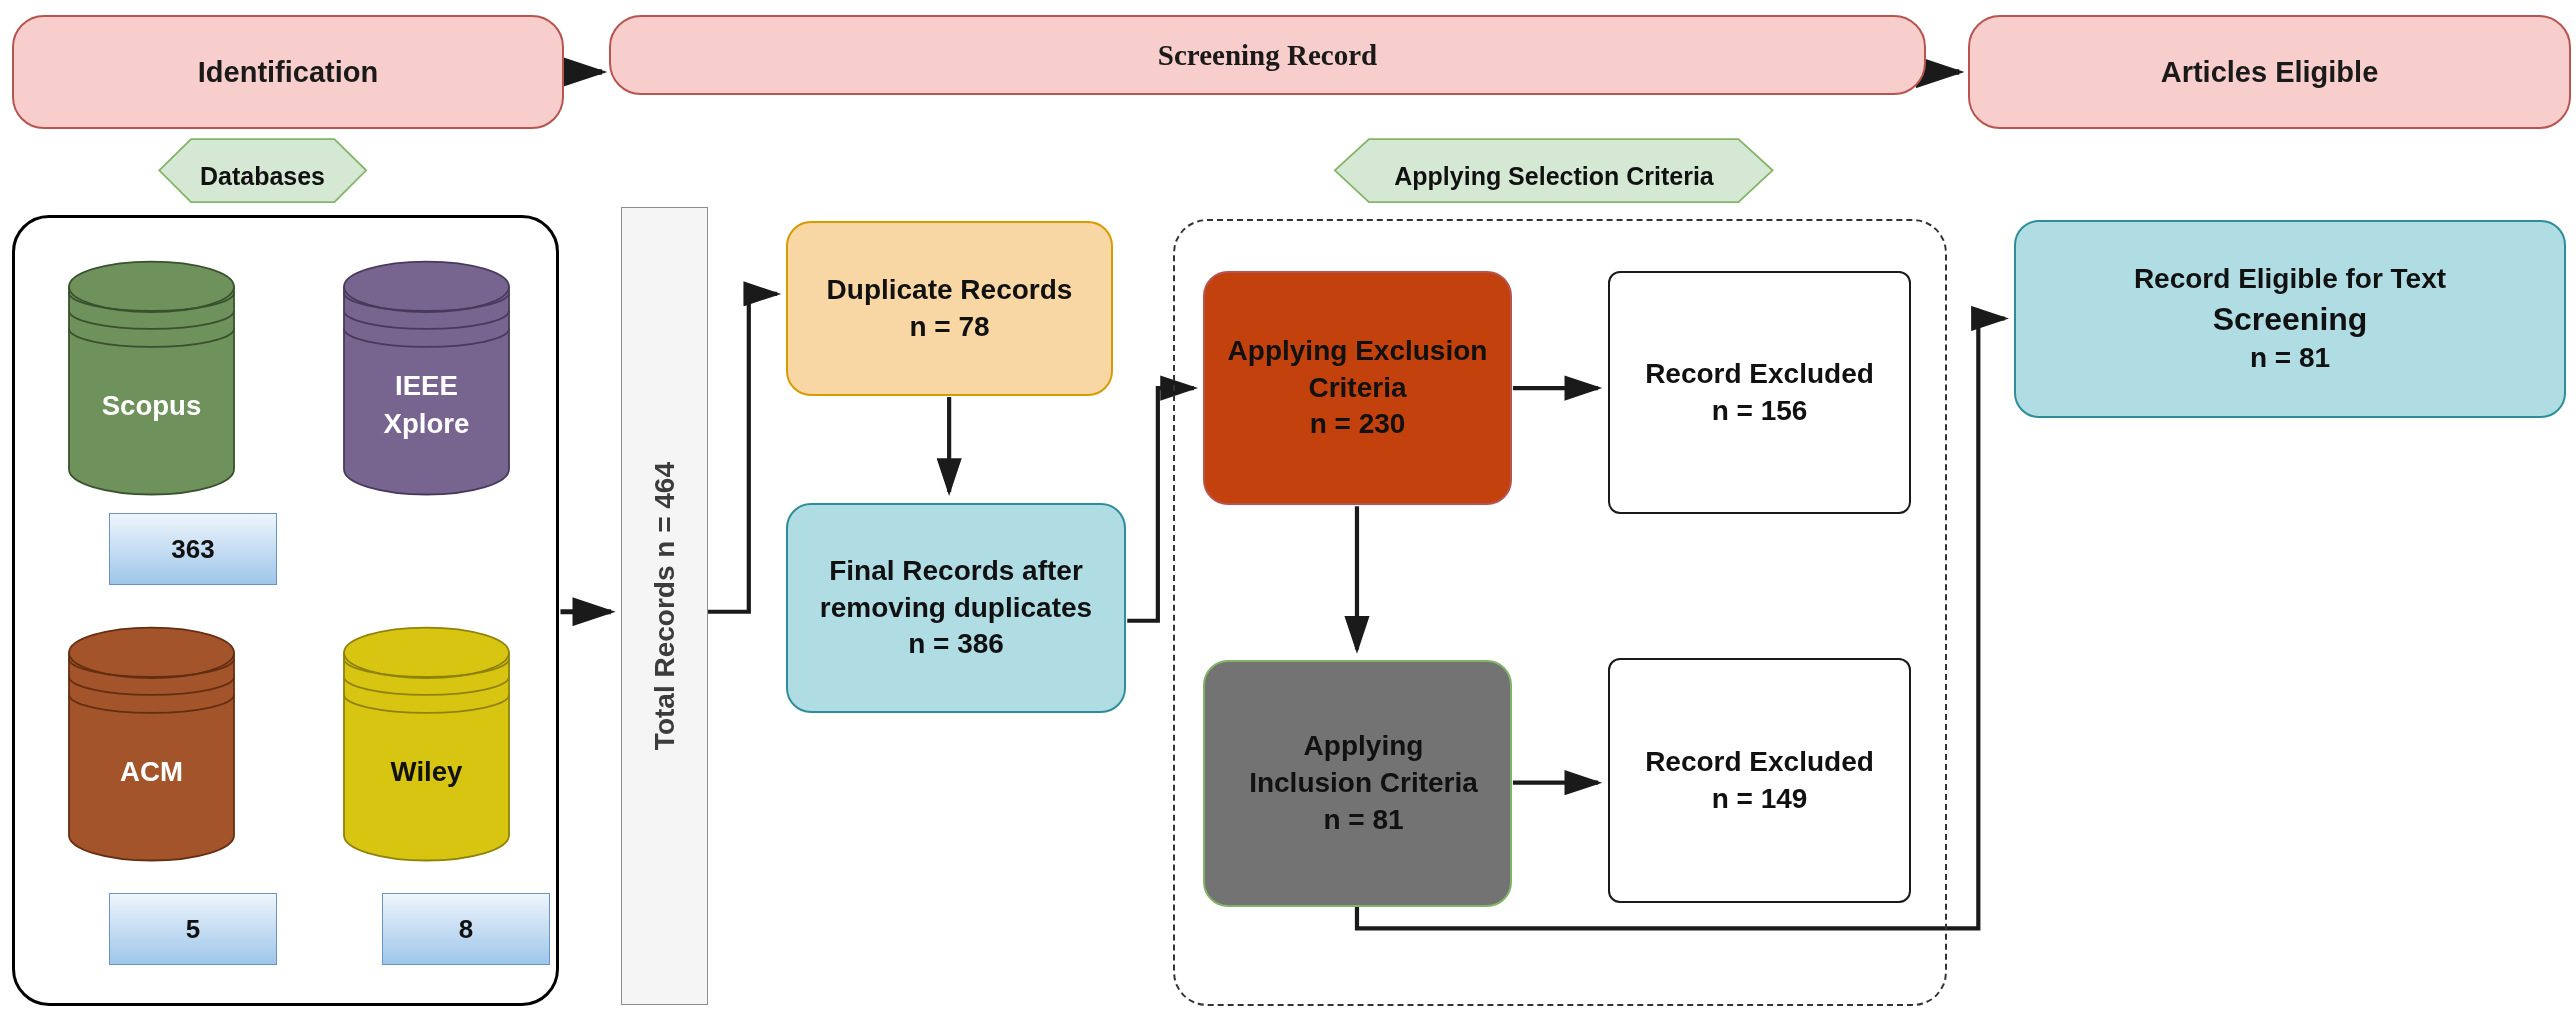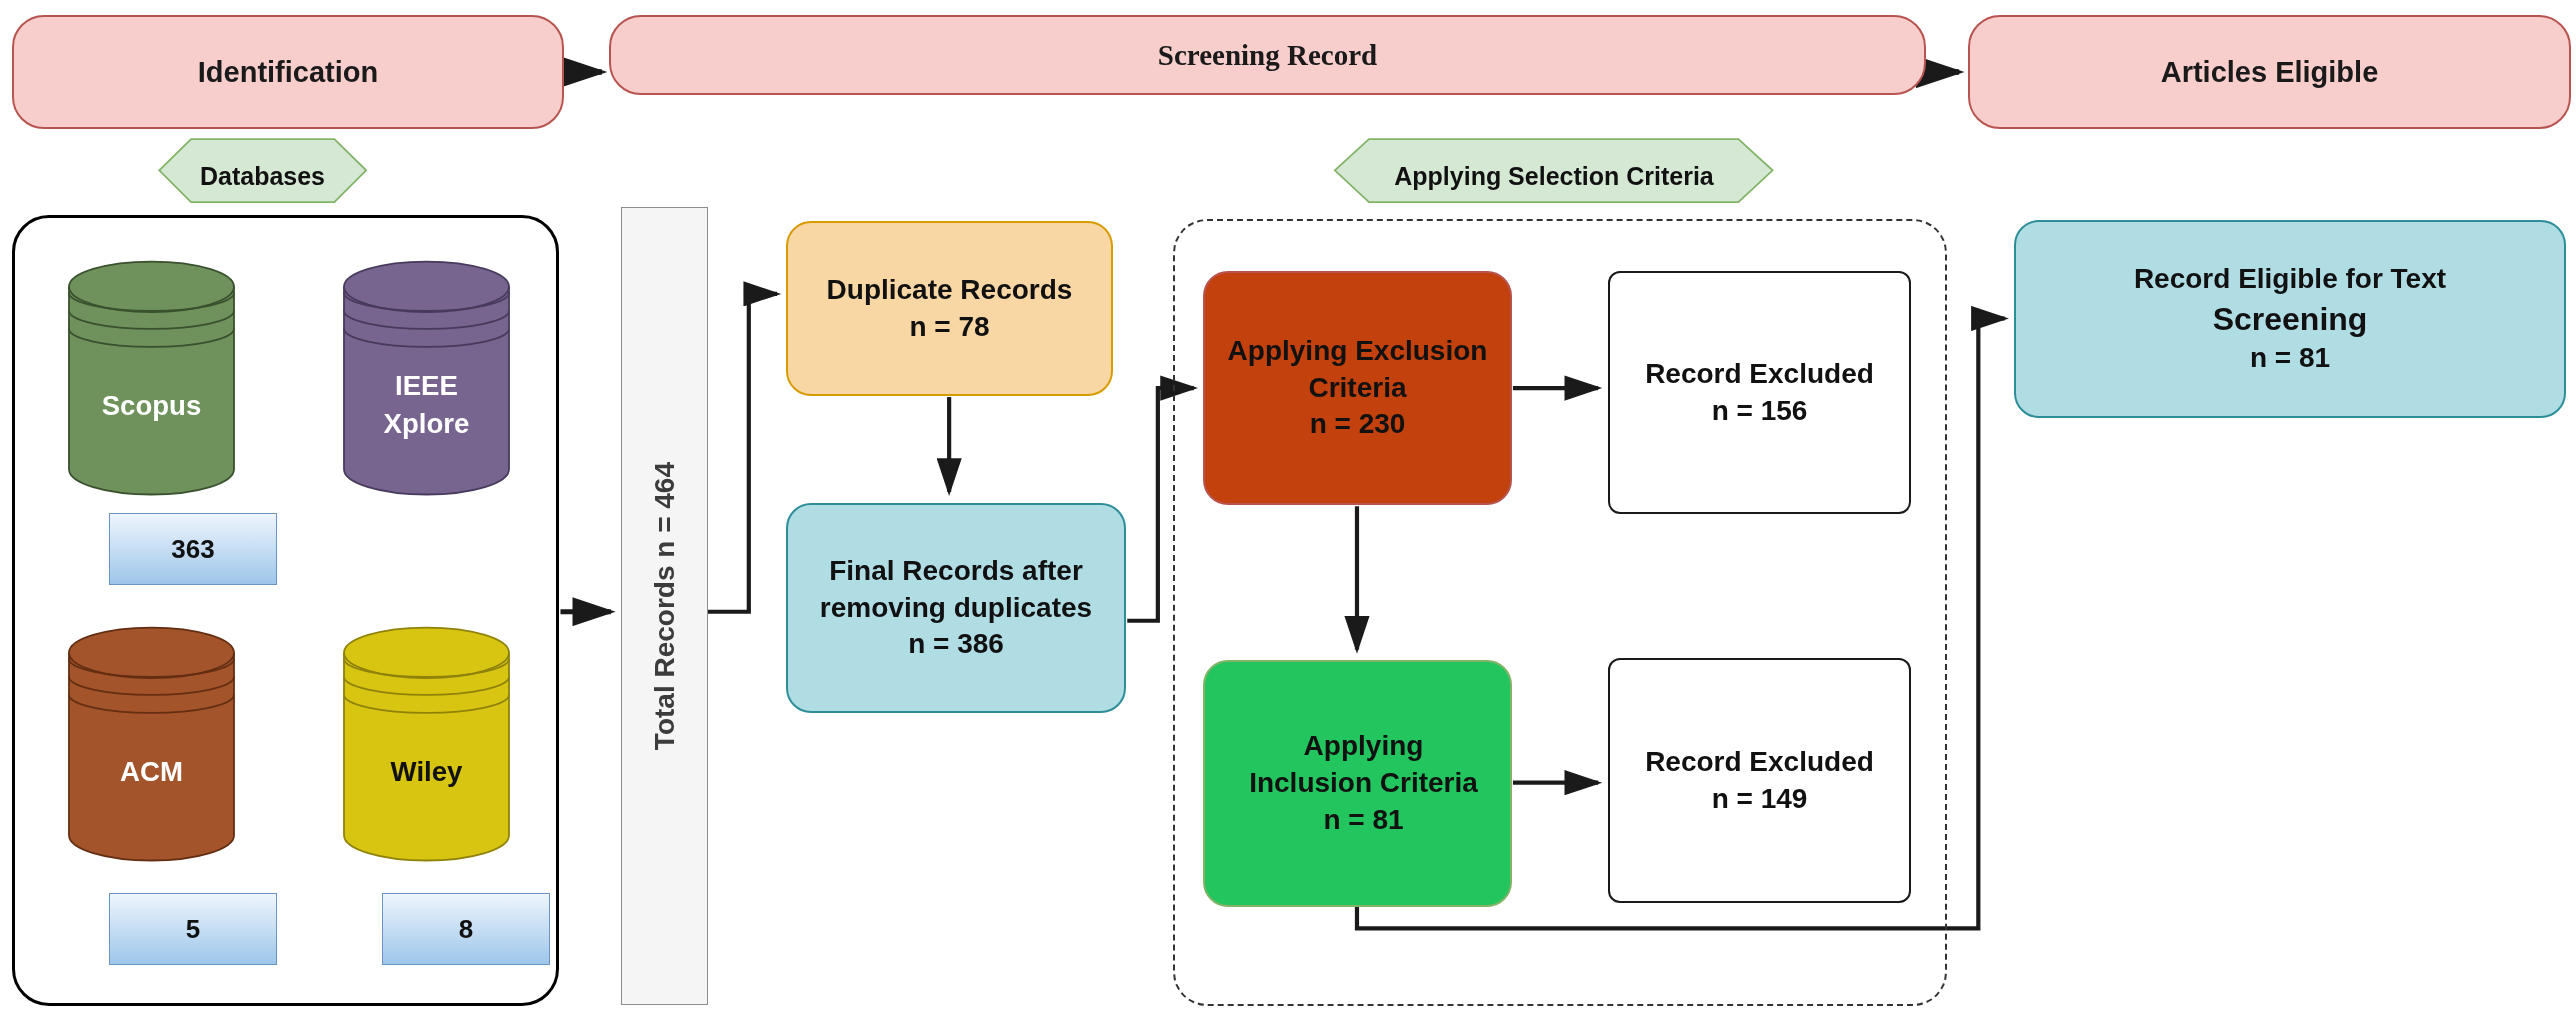--- a/index.html
+++ b/index.html
@@ -20,21 +20,21 @@
   .stage{
     background:#f8cecc;border:2.4px solid #b85450;border-radius:32px;
     font-size:29px;color:#1a1a1a;
   }
   .hexlabel{
     background:transparent;border:none;font-size:25px;font-weight:600;color:#111;margin-top:6px;
   }
   .orange{background:#f8d7a5;border:2.4px solid #d79b00;border-radius:25px;font-size:28px;}
   .teal{background:#b0dde4;border:2.4px solid #2d8d99;border-radius:25px;font-size:28px;}
   .pink{background:#c2410c;border:2.4px solid #b85450;border-radius:25px;font-size:28px;}
-  .green{background:#22c55e;border:2.4px solid #82b366;border-radius:25px;font-size:28px;padding-left:12px;}
+  .green{background:#737373;border:2.4px solid #82b366;border-radius:25px;font-size:28px;padding-left:12px;}
   .white{background:#ffffff;border:2.4px solid #1a1a1a;border-radius:12px;font-size:28px;}
   .db-container{
     position:absolute;left:12px;top:215px;width:547px;height:791px;
     border:3px solid #000;border-radius:37px;z-index:1;box-sizing:border-box;
   }
   .dashed-container{
     position:absolute;left:1173px;top:219px;width:774px;height:787px;
     border:2.4px dashed #333;border-radius:34px;z-index:1;box-sizing:border-box;
   }
   .vbar{

